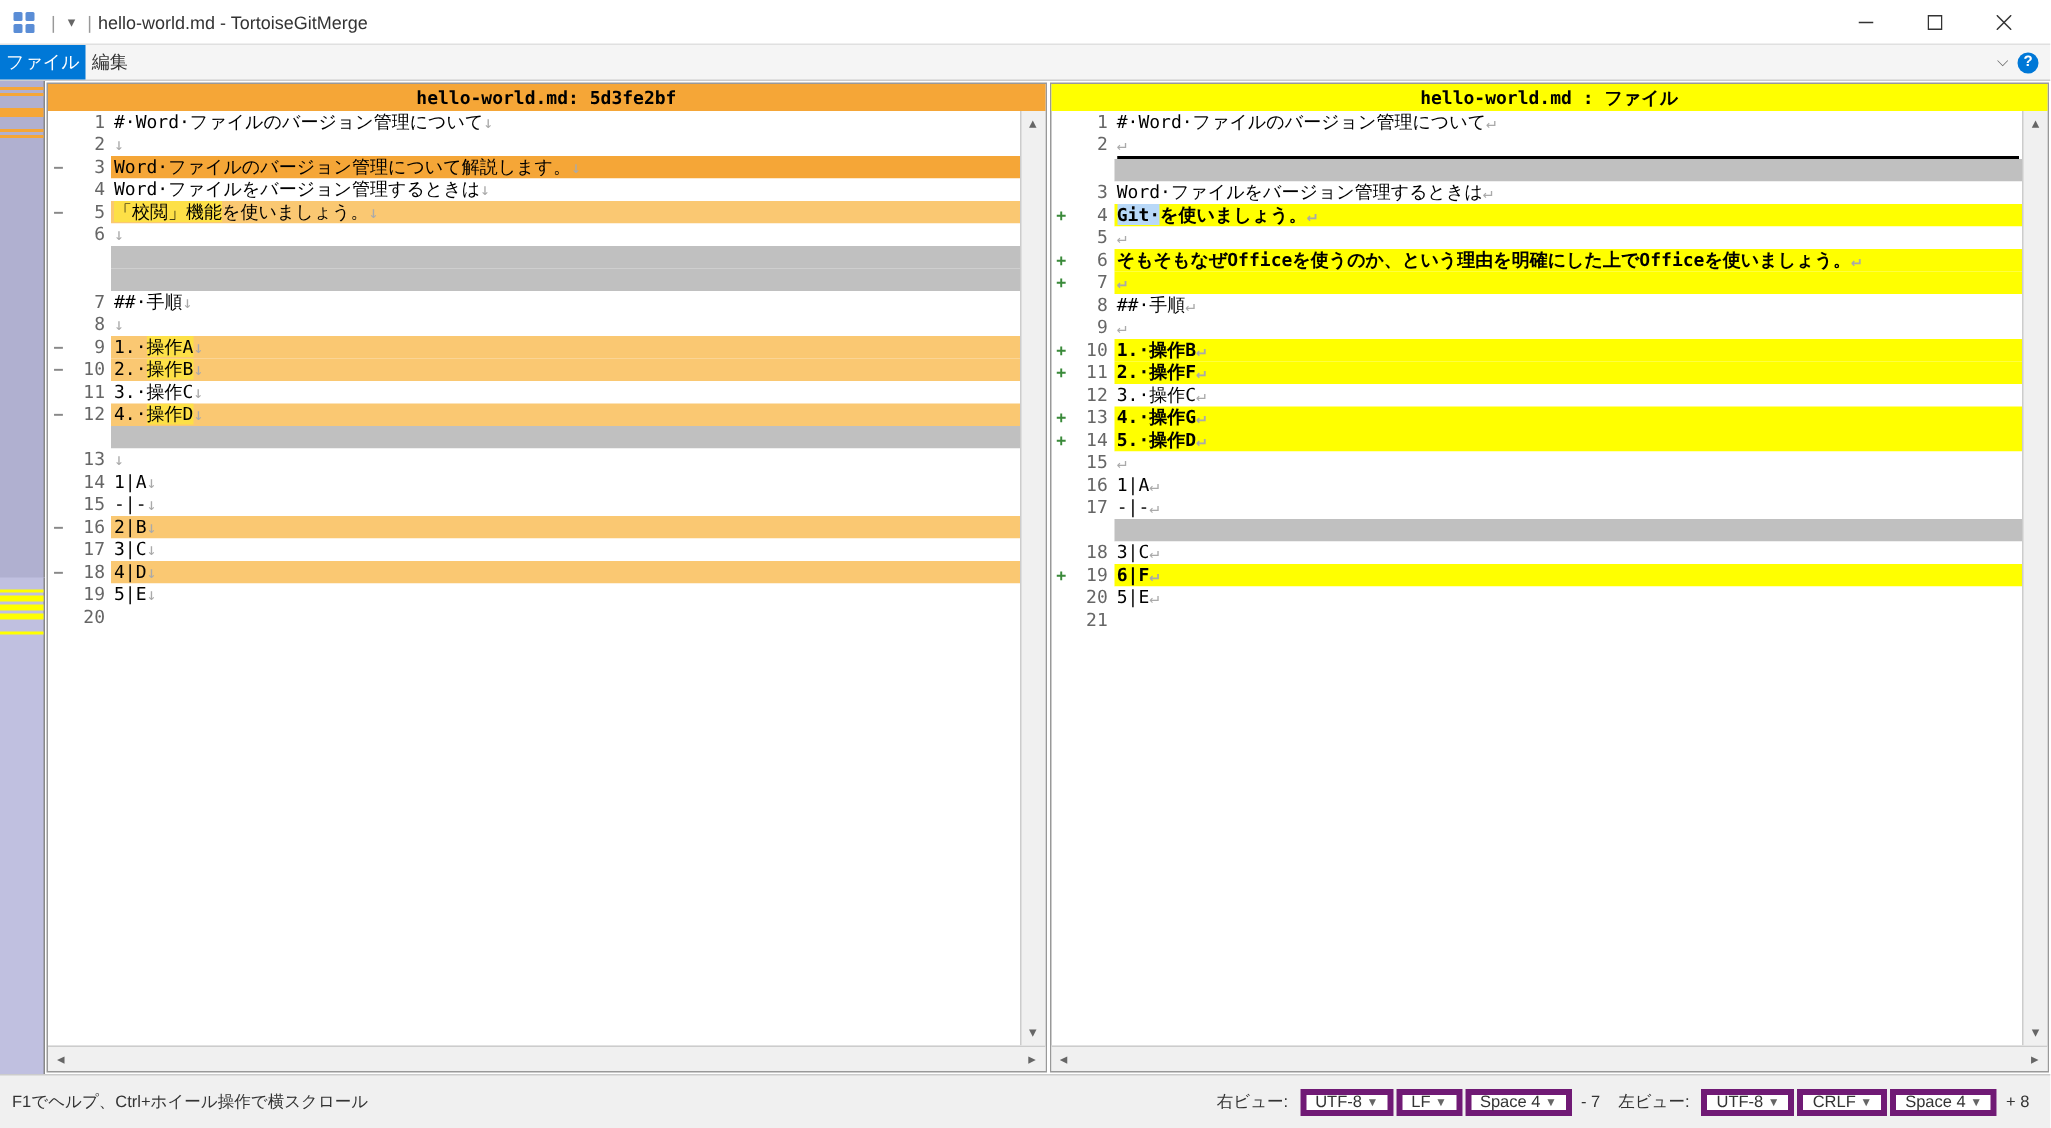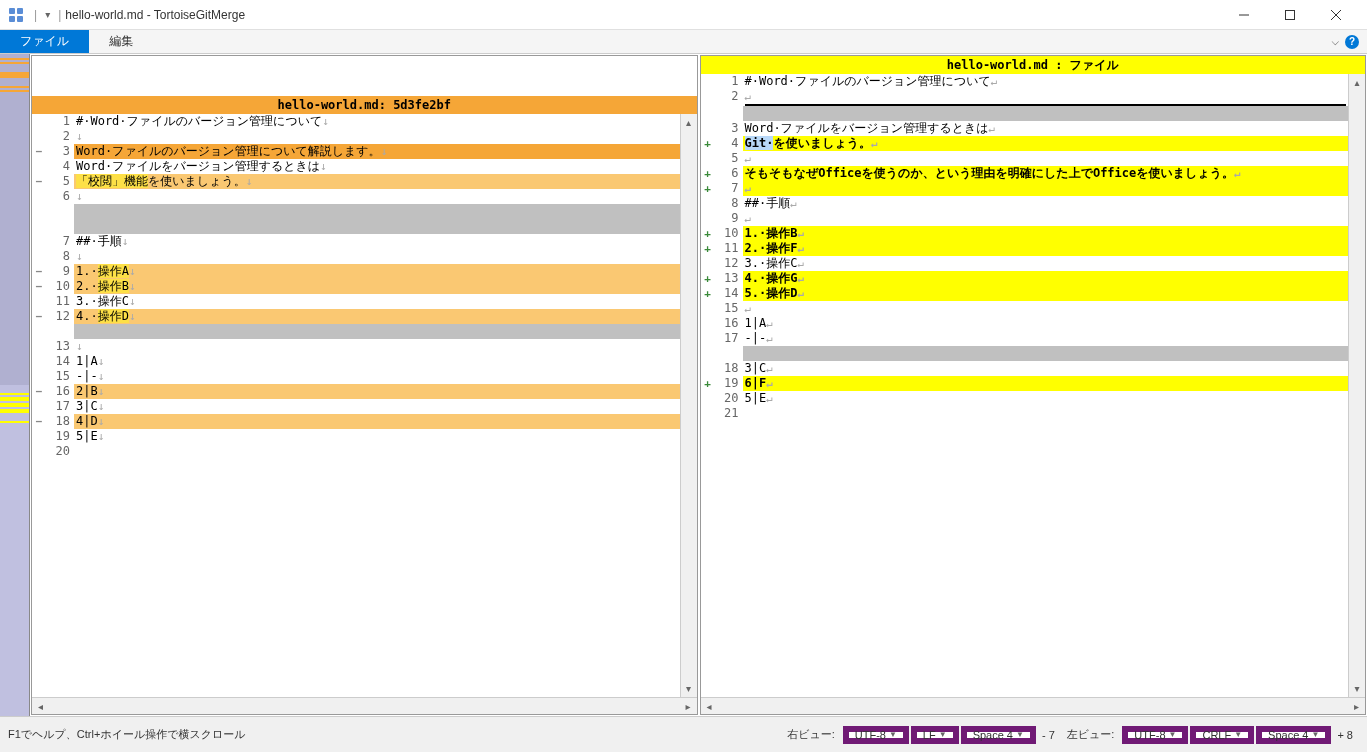--- a/index.html
+++ b/index.html
@@ -32,21 +32,21 @@
 .winbtns { margin-left: auto; display: flex; }
 .winbtn { width: 46px; height: 30px; display:flex; align-items:center; justify-content:center; color:#333; }
 .menubar {
   height: 24px;
   display: flex;
   align-items: stretch;
   background: #f5f5f5;
   border-bottom: 1px solid #ccc;
 }
 .menu-item {
-  padding: 0 20px;
+  padding: 0 4px;
   display:flex; align-items:center;
   color:#333;
 }
 .menu-item.file { background:#0078d7; color:#fff; }
 .menubar .right { margin-left:auto; display:flex; align-items:center; gap:6px; padding-right:8px; color:#0078d7; }
 .menubar .help-icon { width:14px; height:14px; border-radius:50%; background:#0078d7; color:#fff; display:flex; align-items:center; justify-content:center; font-size:10px; font-weight:bold; }
 
 .content {
   flex:1;
   display:flex;
@@ -78,21 +78,21 @@
 .pane-header {
   height:18px;
   text-align:center;
   font-family: Consolas, monospace;
   font-weight:bold;
   font-size:12px;
   line-height:18px;
   white-space:nowrap;
   overflow:hidden;
 }
-.pane-header.left { background:#f5a637; color:#000;margin-top:40px; }
+.pane-header.left { background:#f5a637; color:#000; }
 .pane-header.right { background:#ffff00; color:#000; }
 .pane-body {
   flex:1;
   overflow:hidden;
   position:relative;
   display:flex;
 }
 .code-area { flex:1; font-family:Consolas,monospace; font-size:12px; white-space:pre; overflow:hidden; }
 .row { height:15px; line-height:15px; display:flex; }
 .row .mark { width:14px; text-align:center; font-weight:bold; font-size:11px; }
@@ -134,21 +134,21 @@
   border-top:1px solid #ccc;
   display:flex;
   align-items:center;
   padding:0 8px;
   font-size:11px;
   color:#333;
 }
 .statusbar .spacer { flex:1; }
 .status-seg {
   padding:0 6px;
-  border:6px solid #701a75;
+  border:4px solid #701a75;
   margin-left:2px;
   background:#fff;
   height:18px;
   line-height:16px;
   display:flex;
   align-items:center;
   gap:3px;
 }
 .status-seg .dd { font-size:8px; color:#666; }
 .status-label { padding:0 6px; }

